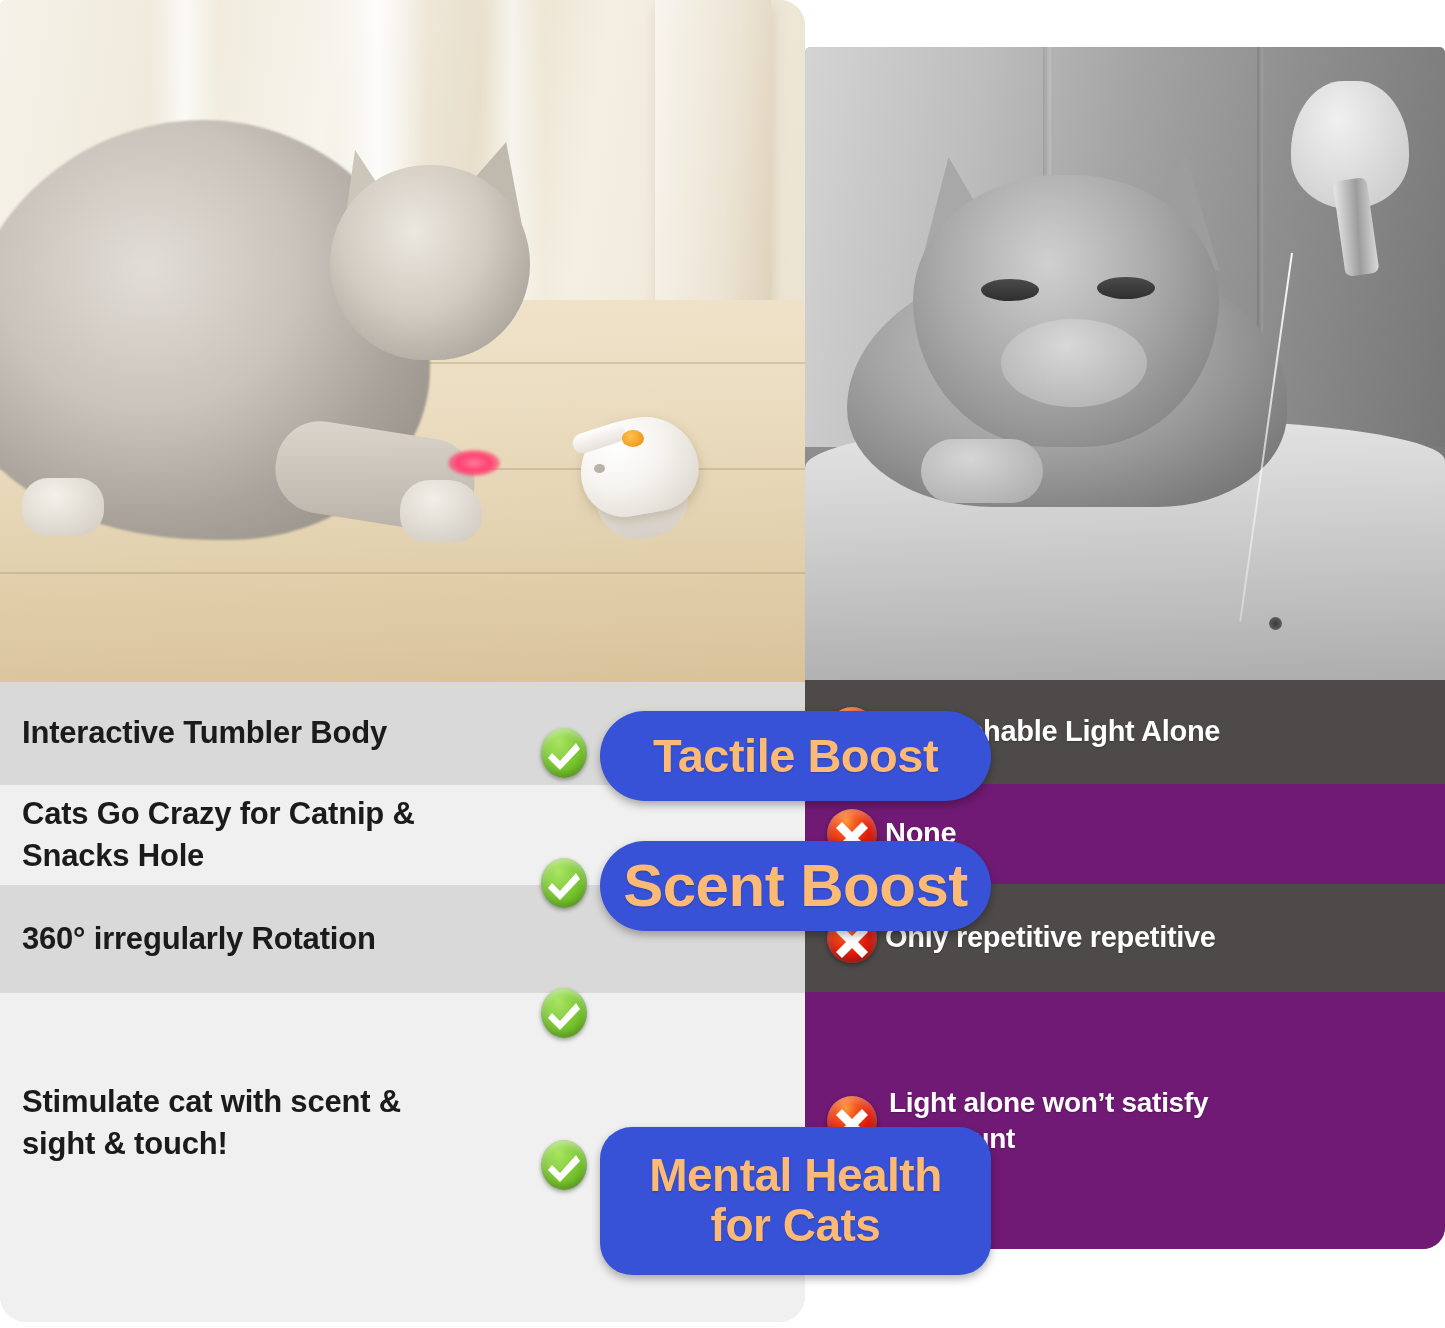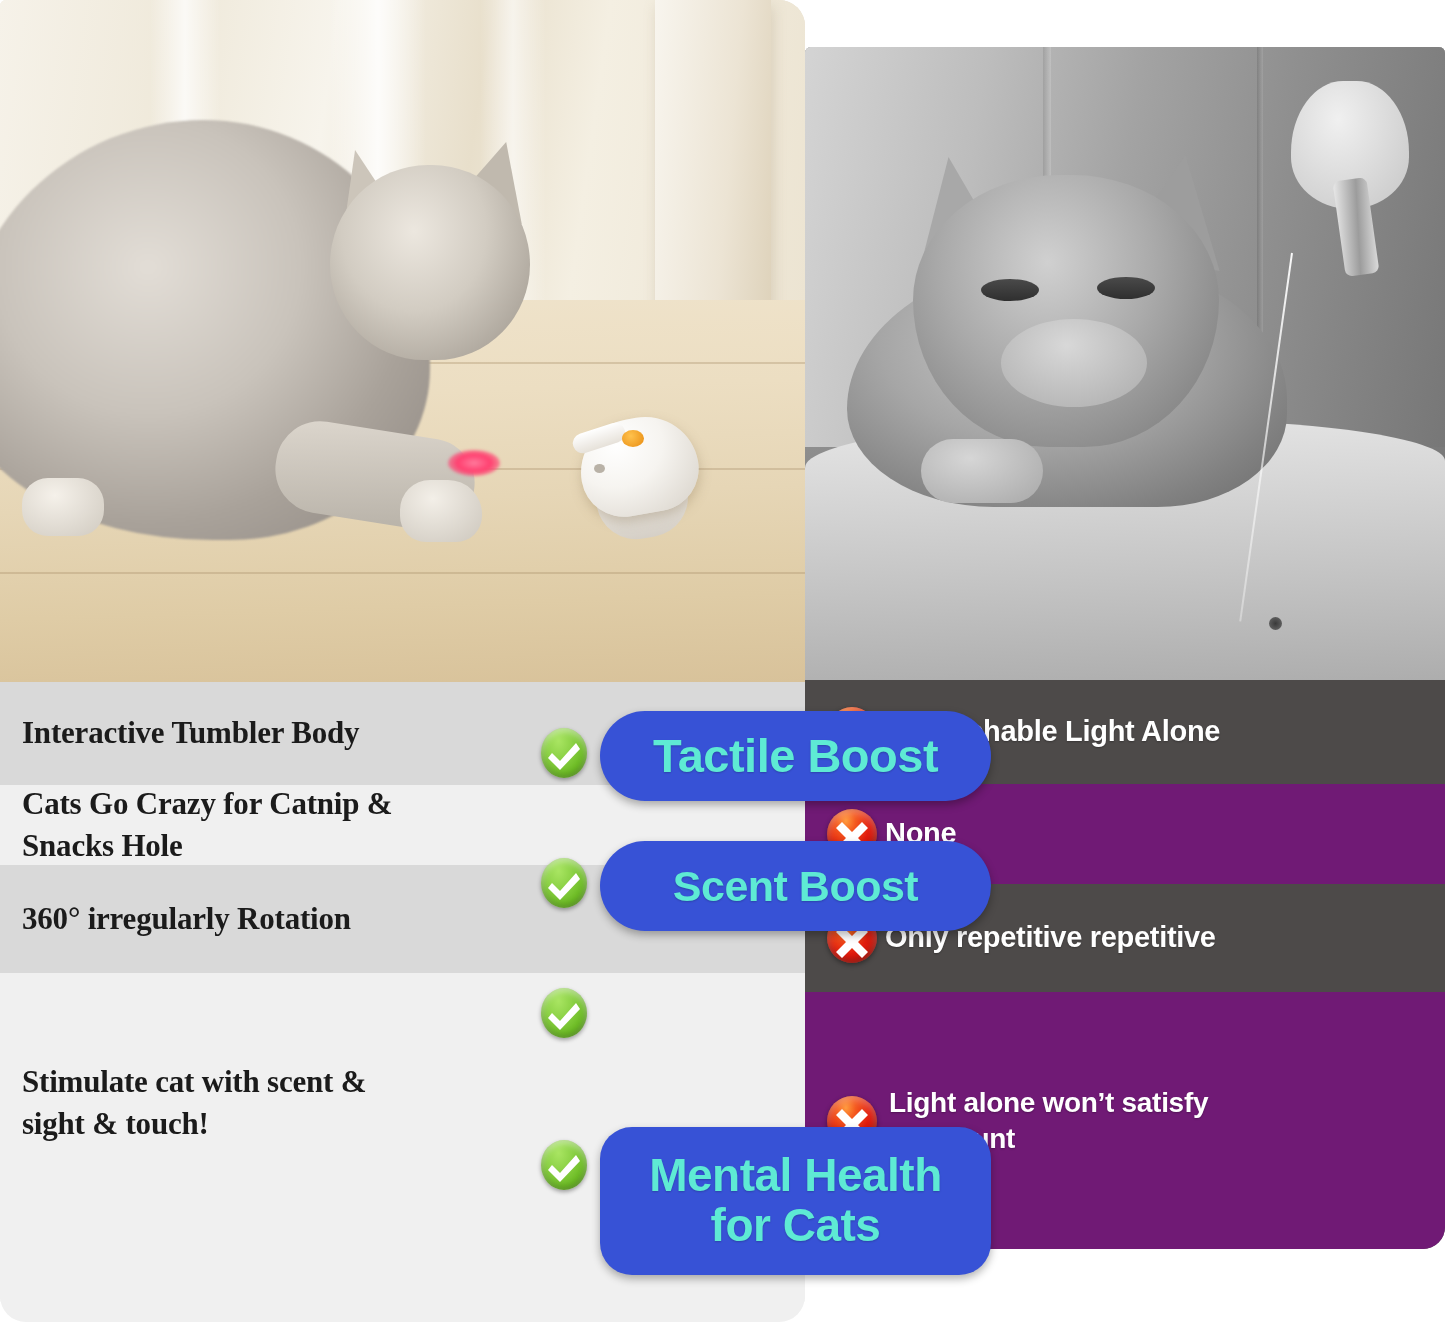--- a/index.html
+++ b/index.html
@@ -108,33 +108,32 @@
     position: relative;
     width: 805px;
     display: flex;
     align-items: center;
     padding-left: 22px;
   }
   .lrow.dark  { background: #d9d9d9; }
   .lrow.light { background: #f0f0f0; }
 
   .lrow-r1 { height: 103px; }
-  .lrow-r2 { height: 80px; }
+  .lrow-r2 { height: 100px; }
   .lrow-r3 { height: 108px; }
   .lrow-r4 { height: 329px; align-items: flex-start; padding-top: 88px; }
 
   .ltext {
     color: #1b1b1b;
     font-weight: 700;
     font-size: 31px;
     line-height: 1.36;
     letter-spacing: -0.2px;
     white-space: pre-line;
     max-width: 520px;
-    font-family: Liberation Serif, serif;
   }
 
   
   .check-icon, .cross-icon {
     flex: 0 0 auto;
     border-radius: 50%;
     position: relative;
     display: block;
   }
 
@@ -157,36 +156,36 @@
   #badges {
     position: absolute;
     left: 0; top: 0;
     width: 1445px;
     height: 1328px;
     pointer-events: none;
   }
   .badge {
     position: absolute;
     background: #3752d6;
-    color: #5eead4;
+    color: #fdba74;
     border-radius: 46px;
     display: flex;
     align-items: center;
     justify-content: center;
     text-align: center;
     font-weight: 700;
     letter-spacing: -0.5px;
     line-height: 1.08;
     white-space: pre-line;
     box-shadow: 0 4px 9px rgba(0,0,0,.30);
     pointer-events: auto;
     text-shadow: 0 1px 2px rgba(0,0,0,.20);
   }
   #badge-1 { left: 600px; top: 711px; width: 391px; height: 90px; font-size: 47px; }
-  #badge-2 { left: 600px; top: 841px; width: 391px; height: 90px; font-size: 43px; }
+  #badge-2 { left: 600px; top: 841px; width: 391px; height: 90px; font-size: 60px; }
   #badge-3 { left: 600px; top: 971px; width: 391px; height: 90px; font-size: 47px; }
   #badge-4 { left: 600px; top: 1092px; width: 391px; height: 148px; font-size: 46px; border-radius: 32px; margin-top: 35px; }
 
   
   .art { position: absolute; }
 
   
   #lp-wall {
     left: 0; top: 0; width: 805px; height: 310px;
     background: linear-gradient(98deg,#f6f2e9 0%,#efe9da 22%,#f7f4ec 40%,#e8dfcb 58%,#f4efe2 72%,#ece4d2 100%);

